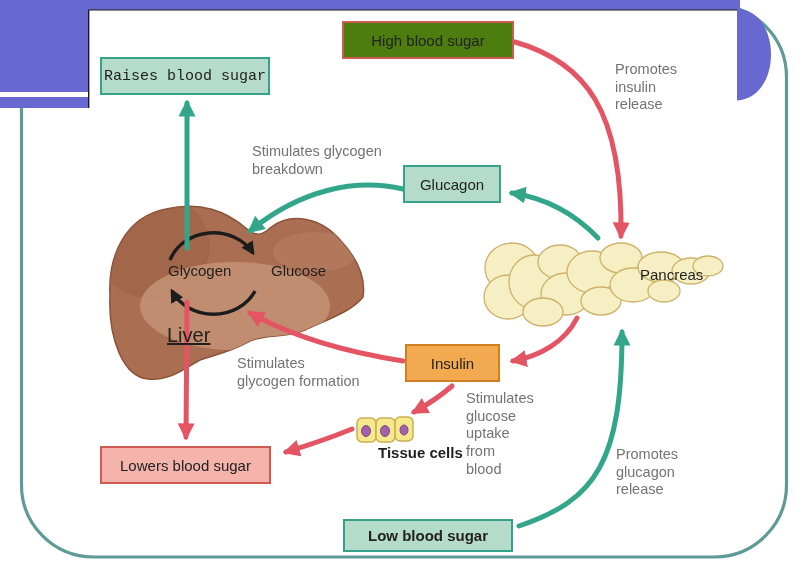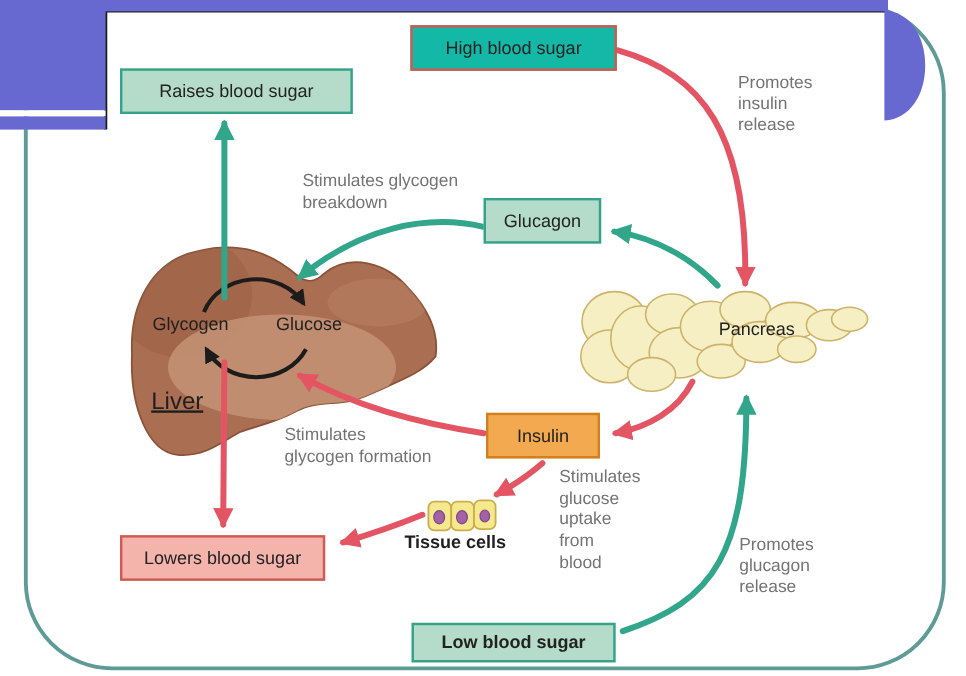--- a/index.html
+++ b/index.html
@@ -2,26 +2,26 @@
 <html><head>
 <meta charset="utf-8">
 <style>
   html,body{margin:0;padding:0;background:#ffffff;}
   #stage{position:relative;width:805px;height:563px;overflow:hidden;background:#ffffff;
          font-family:"Liberation Sans",sans-serif;}
   #art{position:absolute;left:0;top:0;}
   .box{position:absolute;display:flex;align-items:center;justify-content:center;
        box-sizing:border-box;border:2px solid;font-size:15px;color:#222;text-align:center;}
   .box-green{background:#b5dcca;border-color:#36a289;}
-  .box-salmon{background:#14b8a6;border-color:#cf5a51;}
+  .box-salmon{background:#4d7c0f;border-color:#cf5a51;}
   .box-salmon2{background:#f4b4ab;border-color:#cf5a51;}
   .box-orange{background:#f3a94f;border-color:#d2801f;}
   .ann{position:absolute;white-space:pre-line;font-size:14.5px;line-height:1.22;color:#737373;}
-  .organ-label{position:absolute;font-size:15px;color:#1f1f1f;}
-  #lbl-raises{left:100px;top:57px;width:194px;height:38px;}
+  .organ-label{position:absolute;font-size:15px;color:#1f1f1f;margin-left:41px;}
+  #lbl-raises{left:100px;top:57px;width:170px;height:38px;font-family:Liberation Mono, monospace;}
   #lbl-high{left:342px;top:21px;width:172px;height:38px;}
   #lbl-glucagon{left:403px;top:165px;width:98px;height:38px;}
   #lbl-insulin{left:405px;top:344px;width:95px;height:38px;}
   #lbl-lowers{left:100px;top:446px;width:171px;height:38px;}
   #lbl-low{left:343px;top:519px;width:170px;height:33px;font-weight:bold;}
   #ann-promotes-insulin{left:615px;top:61px;}
   #ann-breakdown{left:236px;top:143px;margin-left:16px;}
   #ann-formation{left:237px;top:355px;}
   #ann-uptake{left:466px;top:390px;}
   #ann-promotes-glucagon{left:616px;top:446px;}

